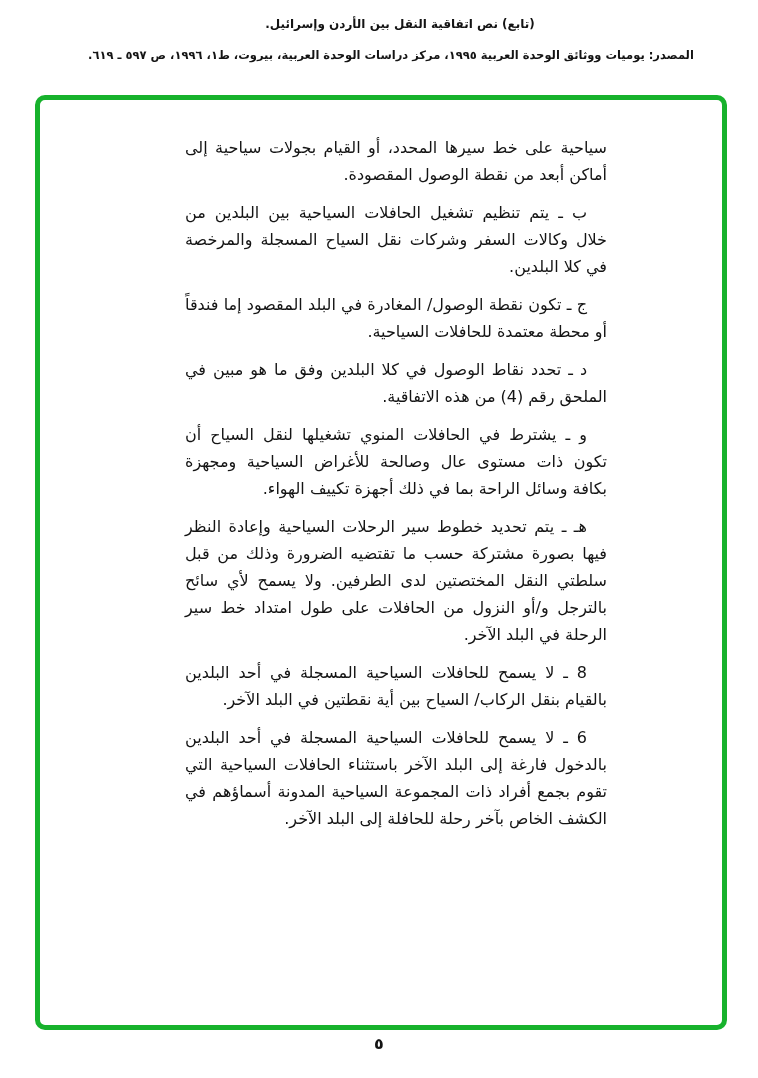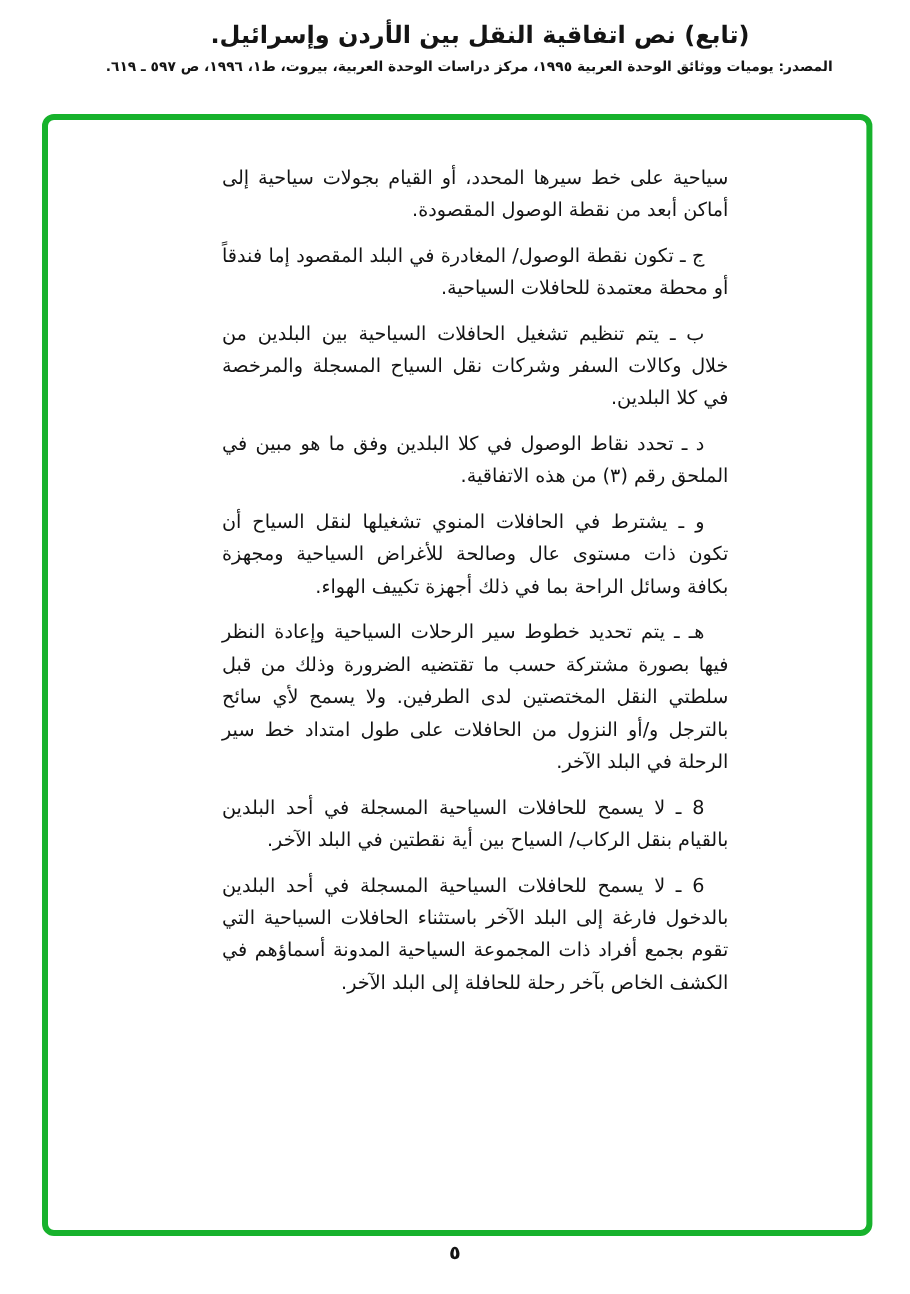--- a/index.html
+++ b/index.html
@@ -11,21 +11,21 @@
     font-family: "DejaVu Sans", sans-serif;
     color: #141414;
     overflow: hidden;
   }
   .hdr-title {
     position: absolute;
     top: 17px; left: 0; right: 0;
     direction: rtl;
     text-align: center;
     font-weight: bold;
-    font-size: 20px;
+    font-size: 12px;
     letter-spacing: 0.2px;
     padding-left: 42px;
   }
   .hdr-source {
     position: absolute;
     top: 48px; left: 0; right: 0;
     direction: rtl;
     text-align: center;
     font-weight: bold;
     font-size: 11.5px;
@@ -70,23 +70,23 @@
 
 <div class="page">
 
   <div class="hdr-title">(تابع) نص اتفاقية النقل بين الأردن وإسرائيل.</div>
 
   <div class="hdr-source">المصدر: يوميات ووثائق الوحدة العربية ١٩٩٥، مركز دراسات الوحدة العربية، بيروت، ط١، ١٩٩٦، ص ٥٩٧ ـ ٦١٩.</div>
 
   <div class="green-box">
     <div class="text-col">
         <p>سياحية على خط سيرها المحدد، أو القيام بجولات سياحية إلى أماكن أبعد من نقطة الوصول المقصودة.</p>
+        <p>ب ـ يتم تنظيم تشغيل الحافلات السياحية بين البلدين من خلال وكالات السفر وشركات نقل السياح المسجلة والمرخصة في كلا البلدين.</p>
         <p>ج ـ تكون نقطة الوصول/ المغادرة في البلد المقصود إما فندقاً أو محطة معتمدة للحافلات السياحية.</p>
-        <p>ب ـ يتم تنظيم تشغيل الحافلات السياحية بين البلدين من خلال وكالات السفر وشركات نقل السياح المسجلة والمرخصة في كلا البلدين.</p>
-        <p>د ـ تحدد نقاط الوصول في كلا البلدين وفق ما هو مبين في الملحق رقم (٣) من هذه الاتفاقية.</p>
+        <p>د ـ تحدد نقاط الوصول في كلا البلدين وفق ما هو مبين في الملحق رقم (4) من هذه الاتفاقية.</p>
         <p>و ـ يشترط في الحافلات المنوي تشغيلها لنقل السياح أن تكون ذات مستوى عال وصالحة للأغراض السياحية ومجهزة بكافة وسائل الراحة بما في ذلك أجهزة تكييف الهواء.</p>
         <p>هـ ـ يتم تحديد خطوط سير الرحلات السياحية وإعادة النظر فيها بصورة مشتركة حسب ما تقتضيه الضرورة وذلك من قبل سلطتي النقل المختصتين لدى الطرفين. ولا يسمح لأي سائح بالترجل و/أو النزول من الحافلات على طول امتداد خط سير الرحلة في البلد الآخر.</p>
         <p>8 ـ لا يسمح للحافلات السياحية المسجلة في أحد البلدين بالقيام بنقل الركاب/ السياح بين أية نقطتين في البلد الآخر.</p>
         <p>6 ـ لا يسمح للحافلات السياحية المسجلة في أحد البلدين بالدخول فارغة إلى البلد الآخر باستثناء الحافلات السياحية التي تقوم بجمع أفراد ذات المجموعة السياحية المدونة أسماؤهم في الكشف الخاص بآخر رحلة للحافلة إلى البلد الآخر.</p>
       </div>
   </div>
 
   <div class="page-num">٥</div>
 
 </div>

